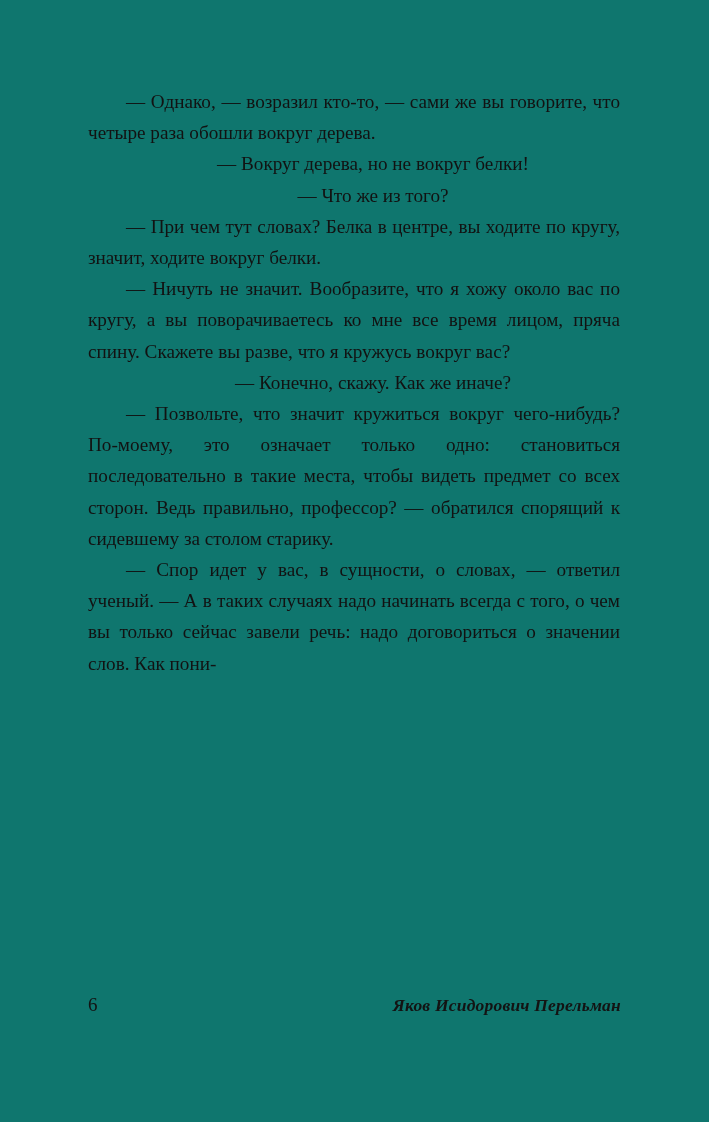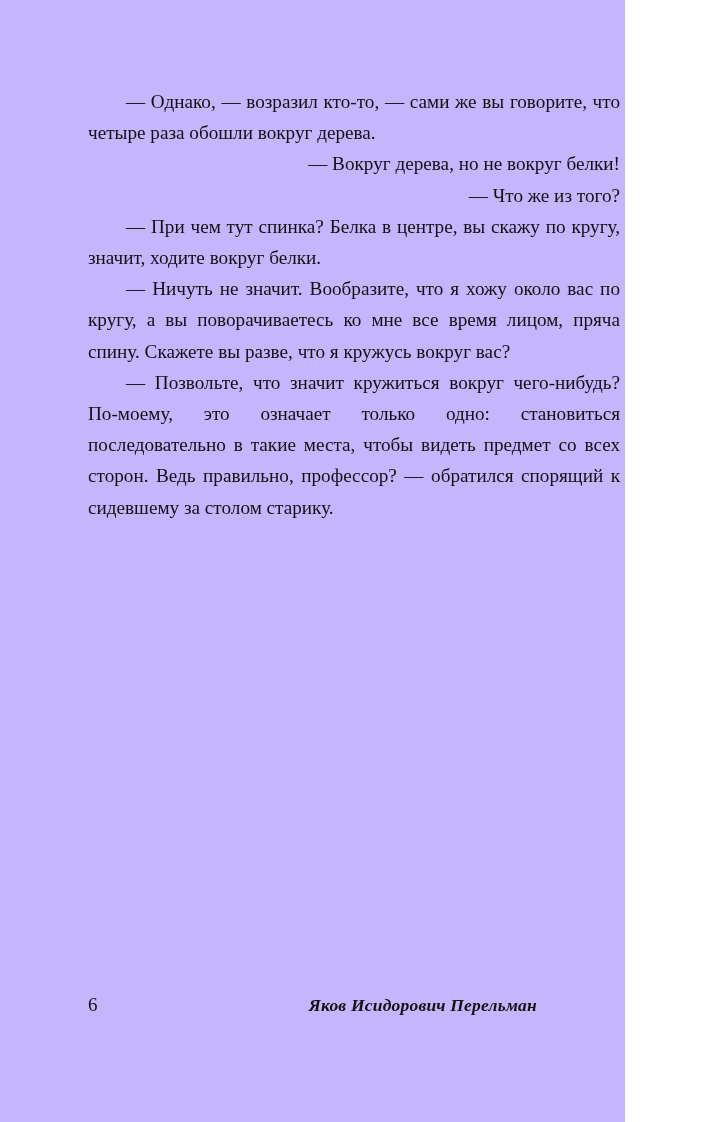--- a/index.html
+++ b/index.html
@@ -2,44 +2,44 @@
 <html lang="ru"><head>
 <meta charset="utf-8">
 <style>
   html, body {
     margin: 0;
     padding: 0;
     background: #ffffff;
   }
   .page {
     position: relative;
-    width: 625px;
+    width: 709px;
     height: 1122px;
-    background: #c4b5fd;
+    background: #0f766e;
     overflow: hidden;
     font-family: "Liberation Serif", "DejaVu Serif", serif;
     color: #111111;
   }
   .text-block {
     position: absolute;
     left: 88px;
     top: 86px;
     width: 532px;
   }
   .para {
     margin: 0;
     font-size: 19.2px;
     line-height: 31.2px;
     text-align: justify;
     text-indent: 38px;
     hyphens: manual;
     color: #121212;
   }
   .para.nojust {
-    text-align: right;
+    text-align: center;
   }
   .footer {
     position: absolute;
     left: 88px;
     right: 88px;
     top: 993px;
     display: flex;
     align-items: baseline;
     justify-content: space-between;
   }
@@ -59,23 +59,25 @@
 </style>
 </head>
 <body>
 
 <div class="page">
 
   <div class="text-block">
     <p class="para">— Однако, — возразил кто-то, — сами же вы говорите, что четыре раза обошли вокруг дерева.</p>
     <p class="para nojust">— Вокруг дерева, но не вокруг белки!</p>
     <p class="para nojust">— Что же из того?</p>
-    <p class="para">— При чем тут спинка? Белка в центре, вы скажу по кругу, значит, ходите вокруг белки.</p>
+    <p class="para">— При чем тут словах? Белка в центре, вы ходите по кругу, значит, ходите вокруг белки.</p>
     <p class="para">— Ничуть не значит. Вообразите, что я хожу около вас по кругу, а вы поворачиваетесь ко мне все время лицом, пряча спину. Скажете вы разве, что я кружусь вокруг вас?</p>
+    <p class="para nojust">— Конечно, скажу. Как же иначе?</p>
     <p class="para">— Позвольте, что значит кружиться вокруг чего-нибудь? По-моему, это означает только одно: становиться последовательно в такие места, чтобы видеть предмет со всех сторон. Ведь правильно, профессор? — обратился спорящий к сидевшему за столом старику.</p>
+    <p class="para">— Спор идет у вас, в сущности, о словах, — ответил ученый. — А в таких случаях надо начинать всегда с того, о чем вы только сейчас завели речь: надо договориться о значении слов. Как пони-</p>
   </div>
 
   <div class="footer">
     <span class="folio">6</span>
     <span class="running-title">Яков Исидорович Перельман</span>
   </div>
 
 </div>
 
 </body></html>

